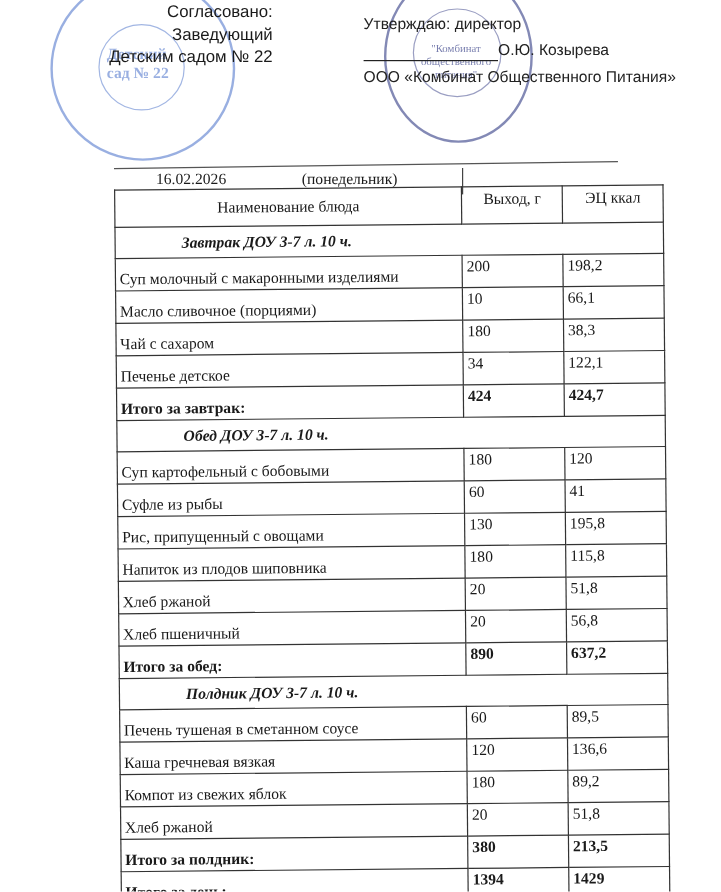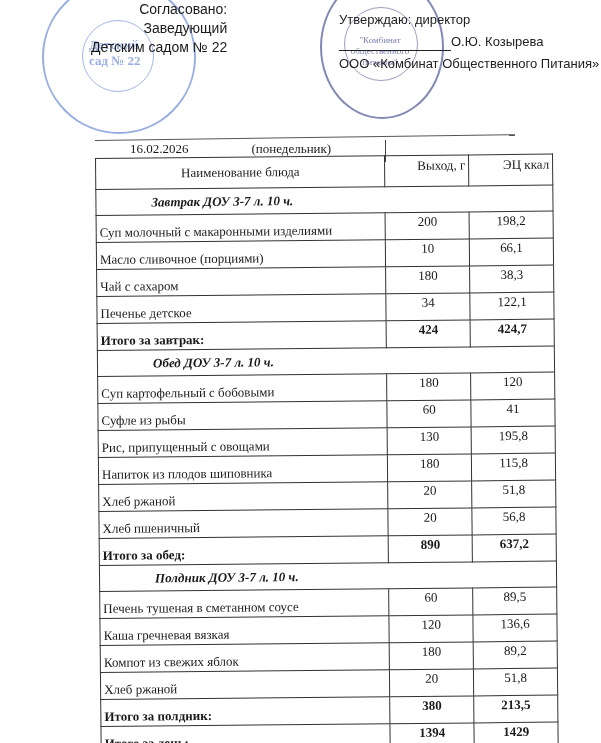--- a/index.html
+++ b/index.html
@@ -3,42 +3,42 @@
 <meta charset="utf-8">
 <style>
   html, body { margin: 0; padding: 0; background: #ffffff; }
   body { width: 601px; height: 743px; position: relative; overflow: hidden; color: #1a1a1a; }
   .sans { font-family: "Liberation Sans", sans-serif; }
   .serif { font-family: "Liberation Serif", serif; }
 
   .approve-left { position: absolute; left: 91px; top: 0px; font-size: 14px; line-height: 19px; }
   .approve-left div { white-space: nowrap; text-align: right; }
   .approve-right { position: absolute; left: 303px; top: 10px; font-size: 13px; line-height: 19px; color: #222; }
-  .approve-right div { white-space: nowrap; margin-left: 36px; }
+  .approve-right div { white-space: nowrap; }
   .sigline { display: inline-block; border-bottom: 1px solid #222; vertical-align: bottom; }
 
   .stamp { position: absolute; border-radius: 50%; pointer-events: none; }
   .stamp-left { left: 42px; top: -20px; width: 150px; height: 150px; border: 2px solid rgba(70,110,200,0.55); }
   .stamp-left .inner { position: absolute; left: 38px; top: 38px; width: 70px; height: 70px; border-radius: 50%; border: 1.5px solid rgba(70,110,200,0.5); }
   .stamp-left .txt { position: absolute; left: 45px; top: 55px; font-size: 13px; color: rgba(70,110,200,0.55); font-weight: bold; text-align: left; width: 60px; line-height: 16px; }
   .stamp-right { left: 320px; top: -25px; width: 120px; height: 140px; border: 2px solid rgba(30,40,120,0.55); }
   .stamp-right .inner { position: absolute; left: 22px; top: 30px; width: 72px; height: 72px; border-radius: 50%; border: 1.5px solid rgba(30,40,120,0.45); }
   .stamp-right .txt { position: absolute; left: 28px; top: 58px; font-size: 9px; color: rgba(30,40,120,0.6); text-align: center; width: 60px; line-height: 11px; }
 
   .hline-top { position: absolute; left: 95px; top: 140px; width: 420px; border-top: 1px solid #555; transform: rotate(-0.8deg); transform-origin: left; }
   .date-row { position: absolute; left: 130px; top: 141px; font-size: 13px; }
   .date-row .day { margin-left: 63px; }
   .vsep { position: absolute; left: 385px; top: 140px; height: 22px; border-left: 1px solid #444; }
 
   table.menu { position: absolute; left: 95px; top: 158px; width: 458px; border-collapse: collapse; font-size: 13px; transform: rotate(-0.55deg); transform-origin: left top; }
   table.menu td, table.menu th { border: 1px solid #333; padding: 0 3px; height: 25px; vertical-align: middle; }
   table.menu th { font-weight: normal; height: 28px; }
   table.menu th.name { text-align: center; }
-  table.menu th.yield, table.menu th.kcal { text-align: right; vertical-align: top; padding-top: 2px; }
-  table.menu td.num { text-align: center; vertical-align: top; padding-top: 1px; }
+  table.menu th.yield, table.menu th.kcal { text-align: center; vertical-align: top; padding-top: 2px; }
+  table.menu td.num { text-align: left; vertical-align: top; padding-top: 1px; }
   table.menu td.dish { vertical-align: bottom; padding-bottom: 1px; }
   table.menu tr.section td { font-style: italic; font-weight: bold; padding-left: 55px; border-bottom: 1px solid #333; }
   table.menu tr.total td { font-weight: bold; }
   col.c1 { width: 290px; } col.c2 { width: 84px; } col.c3 { width: 84px; }
 </style>
 </head>
 <body>
 
 <div class="stamp stamp-left">
   <div class="inner"></div>

